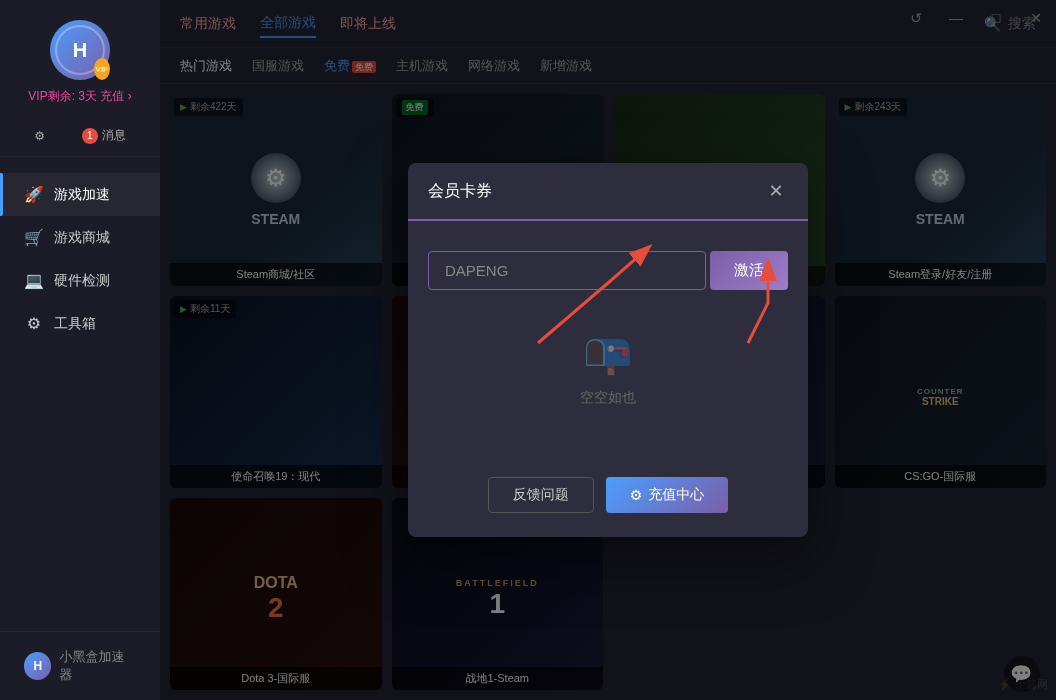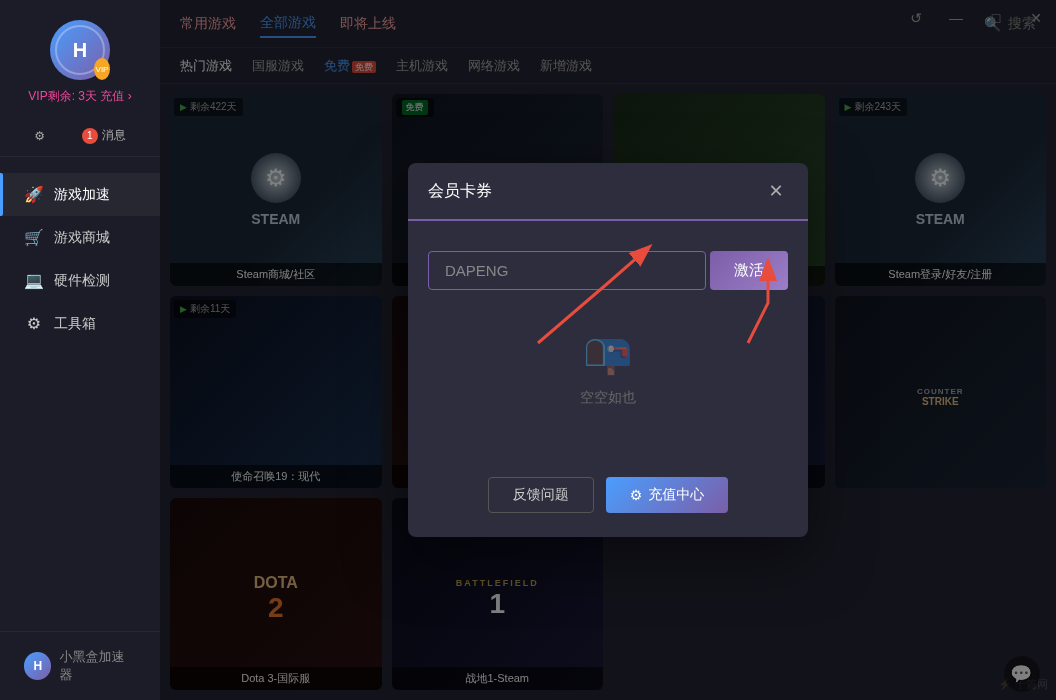--- a/index.html
+++ b/index.html
@@ -732,20 +732,21 @@
           <div class="game-card-label">英雄联盟-国服</div>
         </div>
       </div>
 
       <div class="game-card csgo-cn-card">
         <div class="game-card-bg">
           <div class="card-text-logo counter-text" style="padding-top:20px;">
             <div style="color:#aaa;font-size:8px;letter-spacing:1px;">COUNTER</div>
             <div style="color:#e8c080;font-size:10px;font-weight:bold;">STRIKE</div>
           </div>
+          <div class="game-card-label">CS:GO-国际服</div>
         </div>
       </div>
 
       <div class="game-card dota2-card">
         <div class="game-card-bg">
           <div class="card-text-logo dota-text" style="padding-top:20px;">
             <div style="color:#e8c080;font-size:16px;font-weight:bold;text-align:center;">DOTA</div>
             <div style="color:#e87830;font-size:28px;font-weight:900;">2</div>
           </div>
           <div class="game-card-label">Dota 3-国际服</div>

